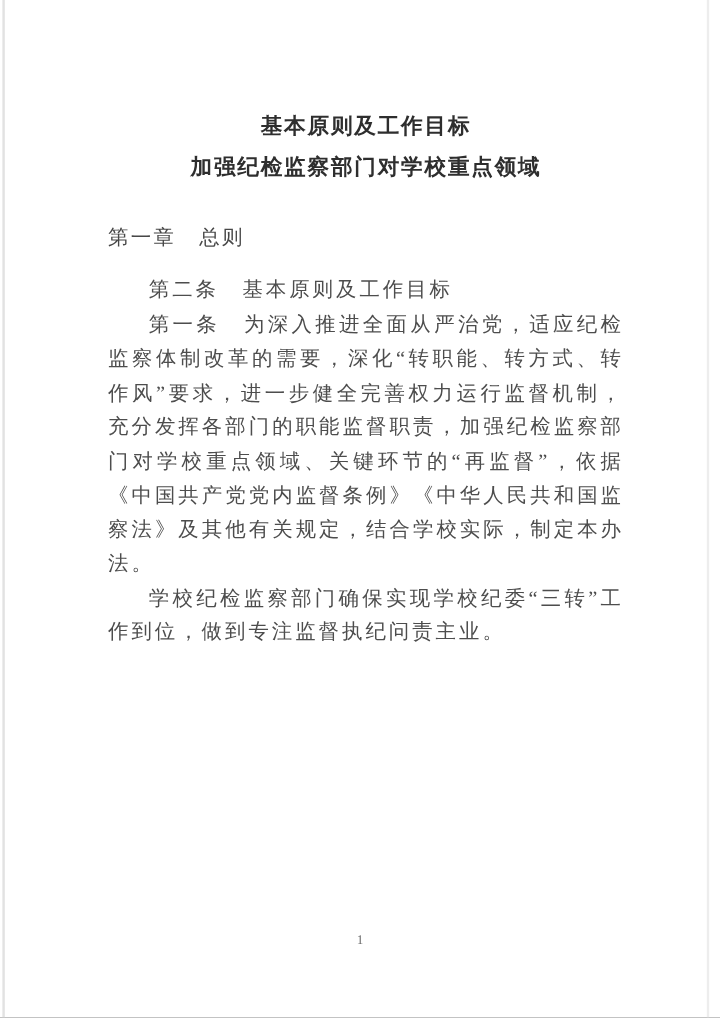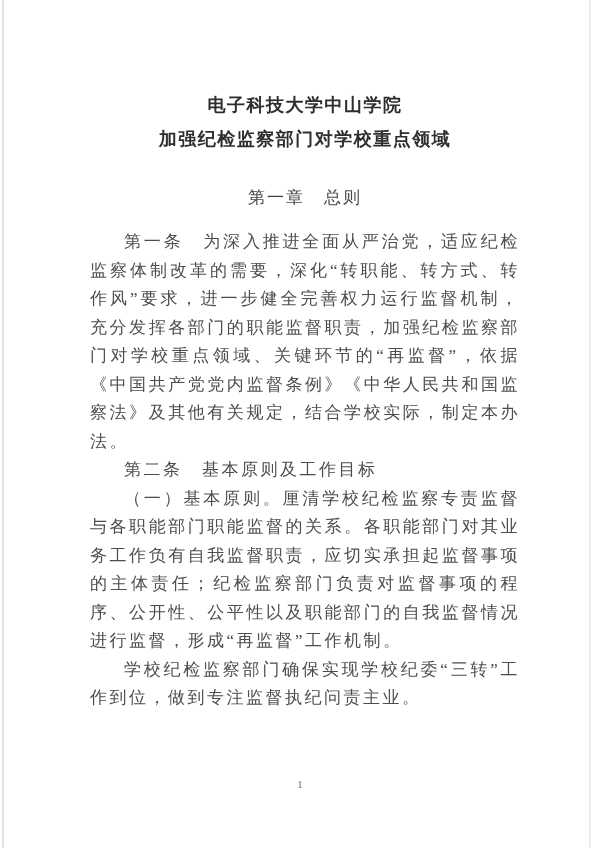--- a/index.html
+++ b/index.html
@@ -37,21 +37,20 @@
     text-align: center;
     font-size: 18px;
     font-weight: bold;
     line-height: 34px;
     letter-spacing: 1.5px;
     color: #2e2e2e;
   }
 
   .chapter {
     margin-top: 32px;
-    text-align: center;
     font-size: 17px;
     font-weight: normal;
     line-height: 20px;
     letter-spacing: 2px;
     color: #474747;
   }
 
   .body-text {
     margin-top: 20px;
     font-size: 17px;
@@ -76,27 +75,26 @@
   }
 </style>
 </head>
 <body>
 
 <div class="page">
   <div class="scan-edge-left"></div>
   <div class="scan-edge-right"></div>
 
   <div class="content">
-    <div class="title">电子科技大学中山学院</div>
+    <div class="title">基本原则及工作目标</div>
     <div class="title">加强纪检监察部门对学校重点领域</div>
 
     <div class="chapter">第一章　总则</div>
 
     <div class="body-text">
+        <p class="para">第二条　基本原则及工作目标</p>
         <p class="para">第一条　为深入推进全面从严治党，适应纪检监察体制改革的需要，深化“转职能、转方式、转作风”要求，进一步健全完善权力运行监督机制，充分发挥各部门的职能监督职责，加强纪检监察部门对学校重点领域、关键环节的“再监督”，依据《中国共产党党内监督条例》《中华人民共和国监察法》及其他有关规定，结合学校实际，制定本办法。</p>
-        <p class="para">第二条　基本原则及工作目标</p>
-        <p class="para">（一）基本原则。厘清学校纪检监察专责监督与各职能部门职能监督的关系。各职能部门对其业务工作负有自我监督职责，应切实承担起监督事项的主体责任；纪检监察部门负责对监督事项的程序、公开性、公平性以及职能部门的自我监督情况进行监督，形成“再监督”工作机制。</p>
         <p class="para">学校纪检监察部门确保实现学校纪委“三转”工作到位，做到专注监督执纪问责主业。</p>
       </div>
   </div>
 
   <div class="page-number">1</div>
 </div>
 
 </body></html>

